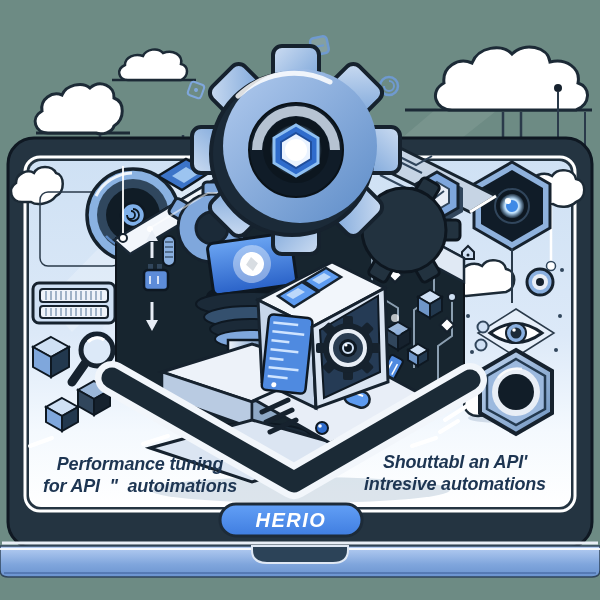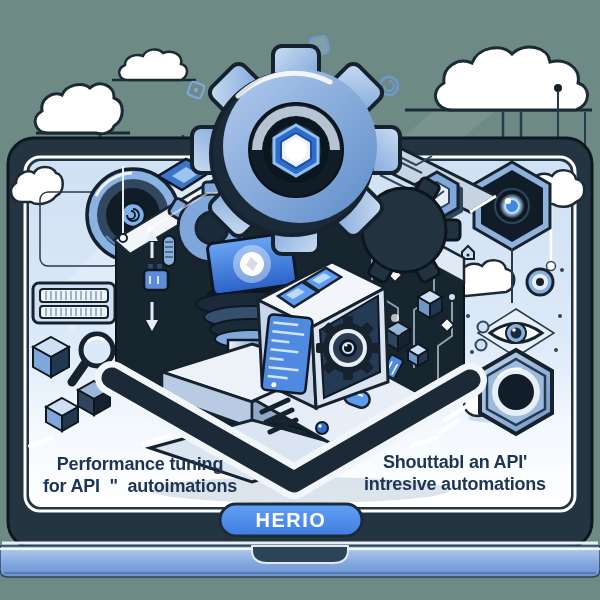--- a/index.html
+++ b/index.html
@@ -1,16 +1,16 @@
 <!DOCTYPE html>
 <html><head>
 <meta charset="utf-8">
 <style>
   html,body{margin:0;padding:0;background:#6d8b84;}
-  .stage{position:relative;width:600px;height:600px;overflow:hidden;font-family:"Liberation Sans",sans-serif;}
+  .stage{position:relative;width:600px;height:600px;overflow:hidden;font-family:"Liberation Sans",sans-serif;font-style:italic;}
   svg{position:absolute;inset:0;display:block;}
   text{font-family:"Liberation Sans",sans-serif;white-space:pre;}
   .caption{font-weight:bold;font-size:18px;fill:#1d3552;letter-spacing:-0.2px;}
   .btn-label{font-weight:bold;font-size:20px;fill:#ffffff;letter-spacing:1.5px;}
 </style>
 </head>
 <body>
 
 <div class="stage">
 <svg viewBox="0 0 600 600" width="600" height="600" xmlns="http://www.w3.org/2000/svg">

